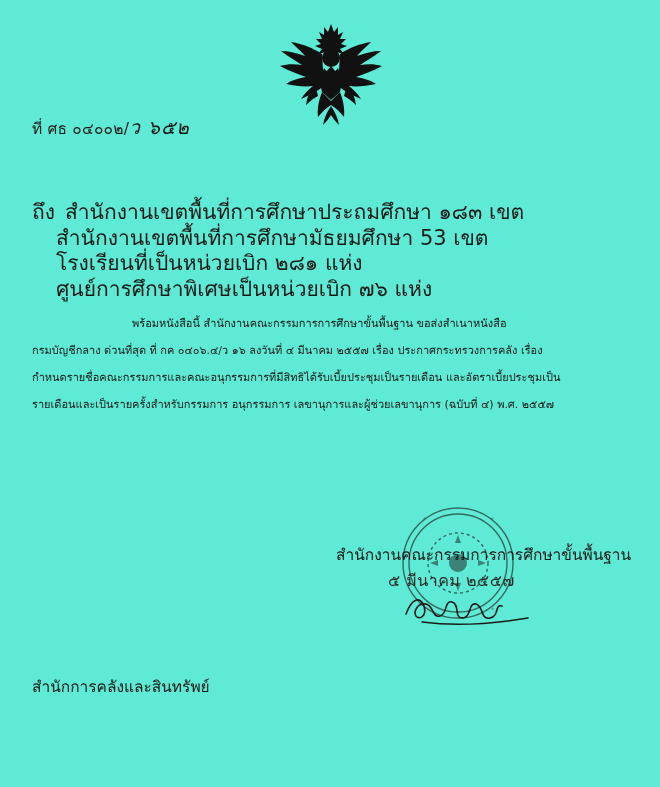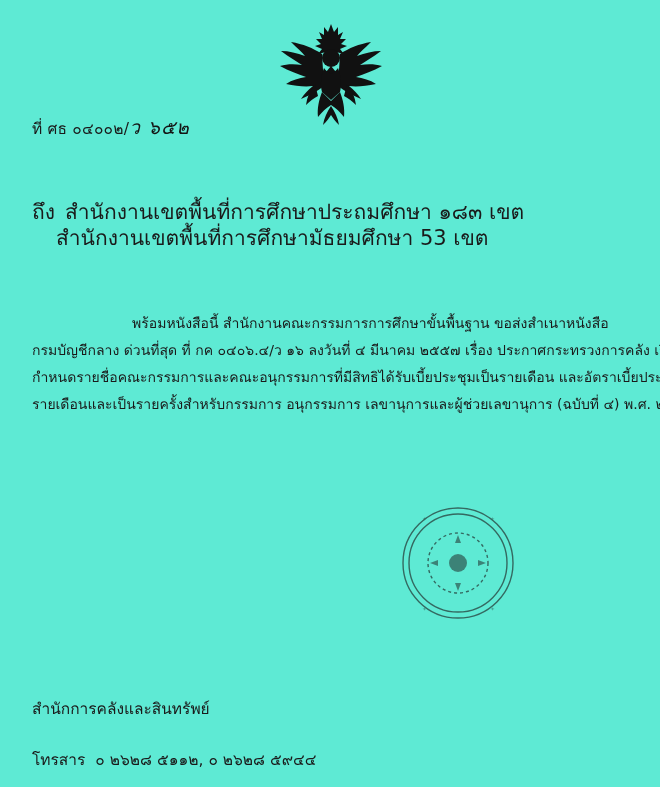--- a/index.html
+++ b/index.html
@@ -62,21 +62,21 @@
   .to-line { white-space: nowrap; }
   .to-line .to-word { margin-right: 10px; }
   .to-line.indent { padding-left: 24px; }
 
   
   .body-block {
     position: absolute;
     left: 32px;
     top: 310px;
     width: 600px;
-    font-size: 14px;
+    font-size: 11px;
     line-height: 27px;
   }
   .body-block .para-line { white-space: nowrap; }
   .body-block .first-indent { padding-left: 100px; }
   .small-gap { display: inline-block; width: 10px; }
 
   
   .signature-block {
     position: absolute;
     left: 336px;
@@ -116,21 +116,21 @@
   .stamp svg { width: 100%; height: 100%; display: block; }
 
   
   .footer-block {
     position: absolute;
     left: 32px;
     top: 673px;
     font-size: 15.5px;
     line-height: 29px;
   }
-  .footer-line { white-space: nowrap; margin-top: 22px; }
+  .footer-line { white-space: nowrap; }
 </style>
 </head>
 <body>
 
 <div class="page">
 
   <div class="emblem">
     <svg viewBox="0 0 108 105" xmlns="http://www.w3.org/2000/svg" aria-hidden="true">
       <g fill="#111111">
 
@@ -158,20 +158,26 @@
   <div class="doc-number">
     <span>ที่ ศธ ๐๔๐๐๒</span><span>/</span><span class="handwritten">ว ๖๕๒</span>
   </div>
 
   <div class="to-block">
     <div class="to-line">
       <span class="to-word">ถึง</span><span>สำนักงานเขตพื้นที่การศึกษาประถมศึกษา ๑๘๓ เขต</span>
     </div>
     <div class="to-line indent">
       <span>สำนักงานเขตพื้นที่การศึกษามัธยมศึกษา 53 เขต</span>
+    </div>
+    <div class="to-line indent">
+      <span>โรงเรียนที่เป็นหน่วยเบิก ๒๘๑ แห่ง</span>
+    </div>
+    <div class="to-line indent">
+      <span>ศูนย์การศึกษาพิเศษเป็นหน่วยเบิก ๗๖ แห่ง</span>
     </div>
   </div>
 
   <div class="body-block">
     <div class="para-line first-indent">พร้อมหนังสือนี้  สำนักงานคณะกรรมการการศึกษาขั้นพื้นฐาน   ขอส่งสำเนาหนังสือ</div>
     <div class="para-line">กรมบัญชีกลาง ด่วนที่สุด ที่ กค ๐๔๐๖.๔/ว ๑๖ ลงวันที่ ๔ มีนาคม ๒๕๕๗ เรื่อง  ประกาศกระทรวงการคลัง เรื่อง</div>
     <div class="para-line">กำหนดรายชื่อคณะกรรมการและคณะอนุกรรมการที่มีสิทธิได้รับเบี้ยประชุมเป็นรายเดือน และอัตราเบี้ยประชุมเป็น</div>
     <div class="para-line">รายเดือนและเป็นรายครั้งสำหรับกรรมการ อนุกรรมการ เลขานุการและผู้ช่วยเลขานุการ (ฉบับที่ ๔) พ.ศ. ๒๕๕๗</div>
   </div>
 
@@ -191,21 +197,30 @@
       </g>
       <g fill="#1b1b1b" opacity="0.55" font-size="6" font-family="DejaVu Sans, sans-serif">
         <text x="22" y="16">✦</text>
         <text x="90" y="16">✦</text>
         <text x="22" y="106">✦</text>
         <text x="90" y="106">✦</text>
       </g>
     </svg>
   </div>
 
+  <div class="signature-block">
+    <div>สำนักงานคณะกรรมการการศึกษาขั้นพื้นฐาน</div>
+    <div class="sig-date">๕ มีนาคม ๒๕๕๗</div>
+    <div class="sig-scribble">
+      <svg viewBox="0 0 150 42" xmlns="http://www.w3.org/2000/svg" aria-hidden="true">
+        <g fill="none" stroke="#1b1b1b" stroke-width="1.6" stroke-linecap="round">
+          <path d="M4 26 C10 10 18 8 22 18 C25 27 18 33 14 28 C11 24 16 14 24 16 C32 18 30 30 38 28 C46 26 42 12 50 14 C58 16 52 30 60 30 C70 30 66 14 74 16 C82 18 78 32 88 30 C98 28 92 16 100 18"></path>
+          <path d="M20 34 C50 38 90 36 126 30"></path>
+        </g>
+      </svg>
+    </div>
+  </div>
 
   <div class="footer-block">
     <div class="footer-line">สำนักการคลังและสินทรัพย์</div>
-    <div class="footer-line">
-      <span>โทรสาร</span><span class="small-gap"></span><span>๐ ๒๖๒๘ ๕๑๑๒, ๐ ๒๖๒๘ ๕๙๔๔</span>
-    </div>
   </div>
 
 </div>
 
 </body></html>

